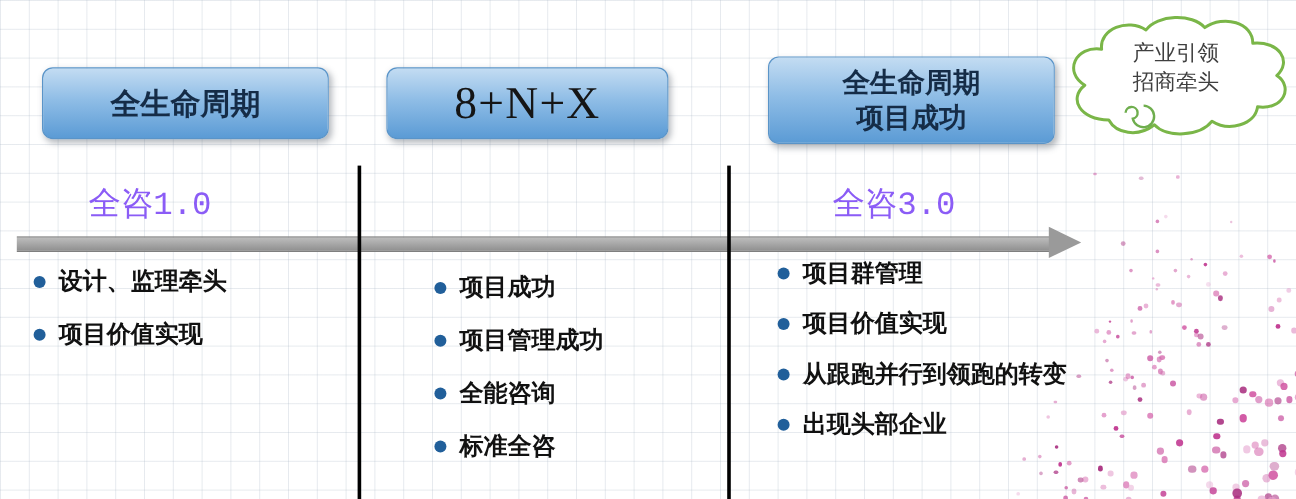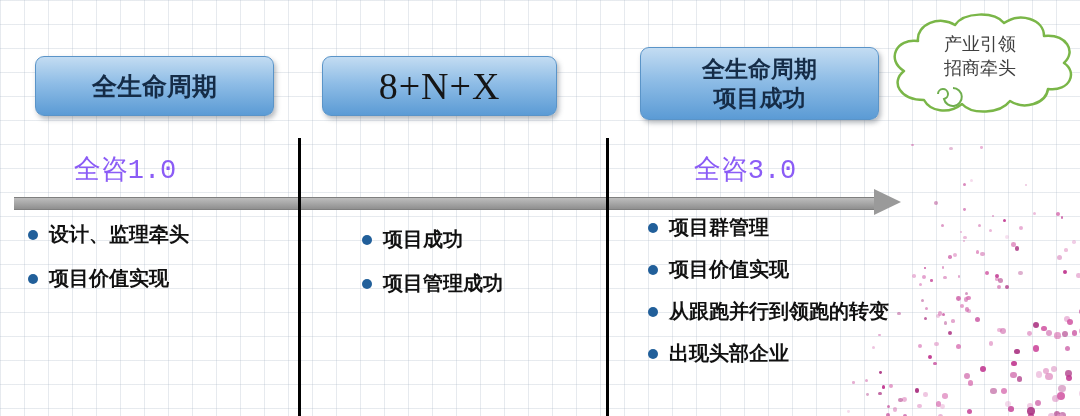--- a/index.html
+++ b/index.html
@@ -111,20 +111,28 @@
   </ul>
 
   <ul class="blist list2">
     <li>
         <span class="dot"></span>
         <span class="lbl">项目成功</span>
       </li>
     <li>
         <span class="dot"></span>
         <span class="lbl">项目管理成功</span>
+      </li>
+    <li>
+        <span class="dot"></span>
+        <span class="lbl">全能咨询</span>
+      </li>
+    <li>
+        <span class="dot"></span>
+        <span class="lbl">标准全咨</span>
       </li>
   </ul>
 
   <ul class="blist list3">
     <li>
         <span class="dot"></span>
         <span class="lbl">项目群管理</span>
       </li>
     <li>
         <span class="dot"></span>

